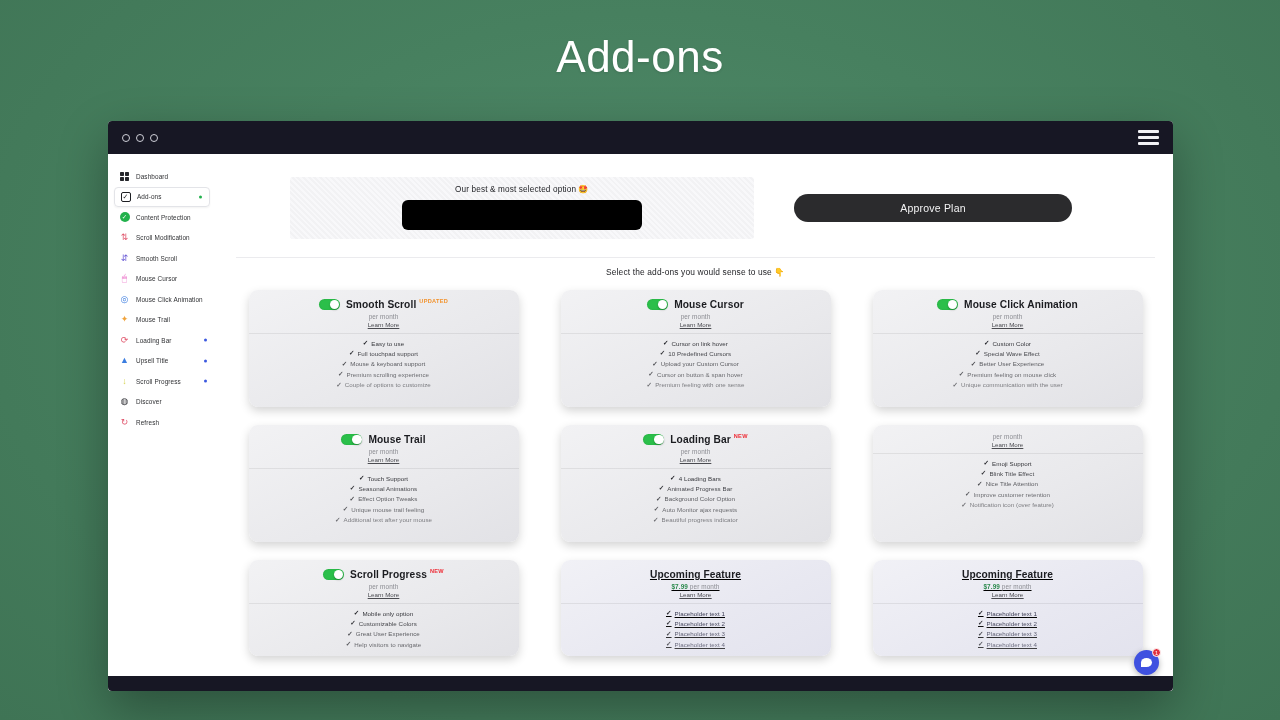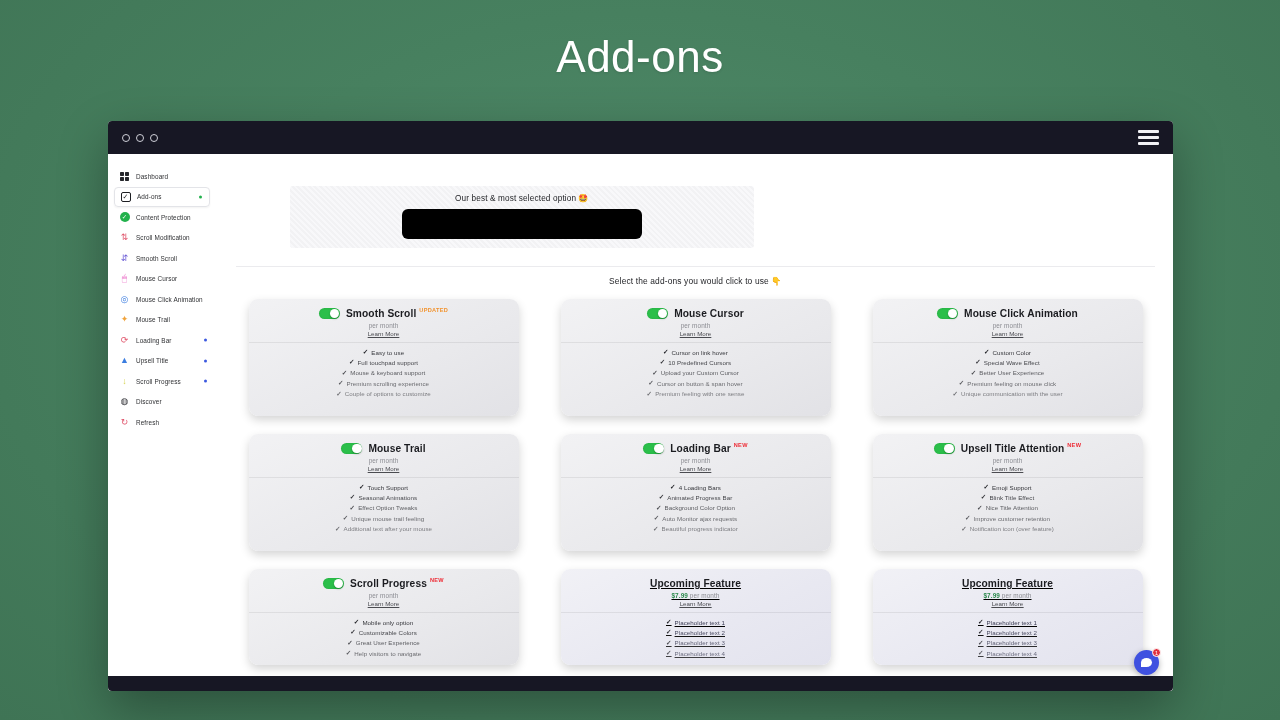--- a/index.html
+++ b/index.html
@@ -99,21 +99,21 @@
   .ic-dash i { background:#24252a; border-radius:0.7px; display:block; }
   .ic-check-sq { width:10px;height:10px;border:1.4px solid #1d1e22;border-radius:2px;color:#1d1e22;font-size:7px;display:flex;align-items:center;justify-content:center; }
   .ic-shield { width:10px;height:10px;border-radius:50%;background:#22b14c;color:#fff;font-size:6.5px;display:flex;align-items:center;justify-content:center; }
 
   
   .main {
     flex: 1;
     background: #fff;
     position: relative;
     overflow: hidden;
-    padding: 16px 18px;
+    padding: 7px 18px;
   }
 
   .top-row {
     display: flex;
     align-items: center;
     gap: 40px;
     padding: 16px 10px 0 54px;
   }
   .promo {
     width: 464px;
@@ -421,25 +421,26 @@
         </div>
       </nav>
 
     <div class="main">
 
       <div class="top-row">
         <div class="promo">
           <div class="promo-text">Our best &amp; most selected option 🤩</div>
           <div class="promo-bar"></div>
         </div>
+        <button class="approve-btn">Approve Plan</button>
       </div>
 
       <div class="divider"></div>
 
-      <div class="section-title">Select the add-ons you would click to use 👇</div>
+      <div class="section-title">Select the add-ons you would sense to use 👇</div>
 
       <div class="grid" id="grid">
           <div class="card">
             <div class="card-head">
               <span class="switch">
                 <span class="knob"></span>
               </span>
               <span class="card-title">Smooth Scroll</span>
               <span class="badge updated">UPDATED</span>
             </div>
@@ -596,27 +597,20 @@
                 <span class="tick">✓</span>
                 <span>Auto Monitor ajax requests</span>
               </li>
               <li class="f-b4">
                 <span class="tick">✓</span>
                 <span>Beautiful progress indicator</span>
               </li>
             </ul>
           </div>
           <div class="card">
-            <div class="card-head">
-              <span class="switch">
-                <span class="knob"></span>
-              </span>
-              <span class="card-title">Upsell Title Attention</span>
-              <span class="badge new">NEW</span>
-            </div>
             <div class="price-line"><span>per month</span></div>
             <a class="learn">Learn More</a>
             <div class="card-sep"></div>
             <ul class="features">
               <li class="f-b0">
                 <span class="tick">✓</span>
                 <span>Emoji Support</span>
               </li>
               <li class="f-b1">
                 <span class="tick">✓</span>

